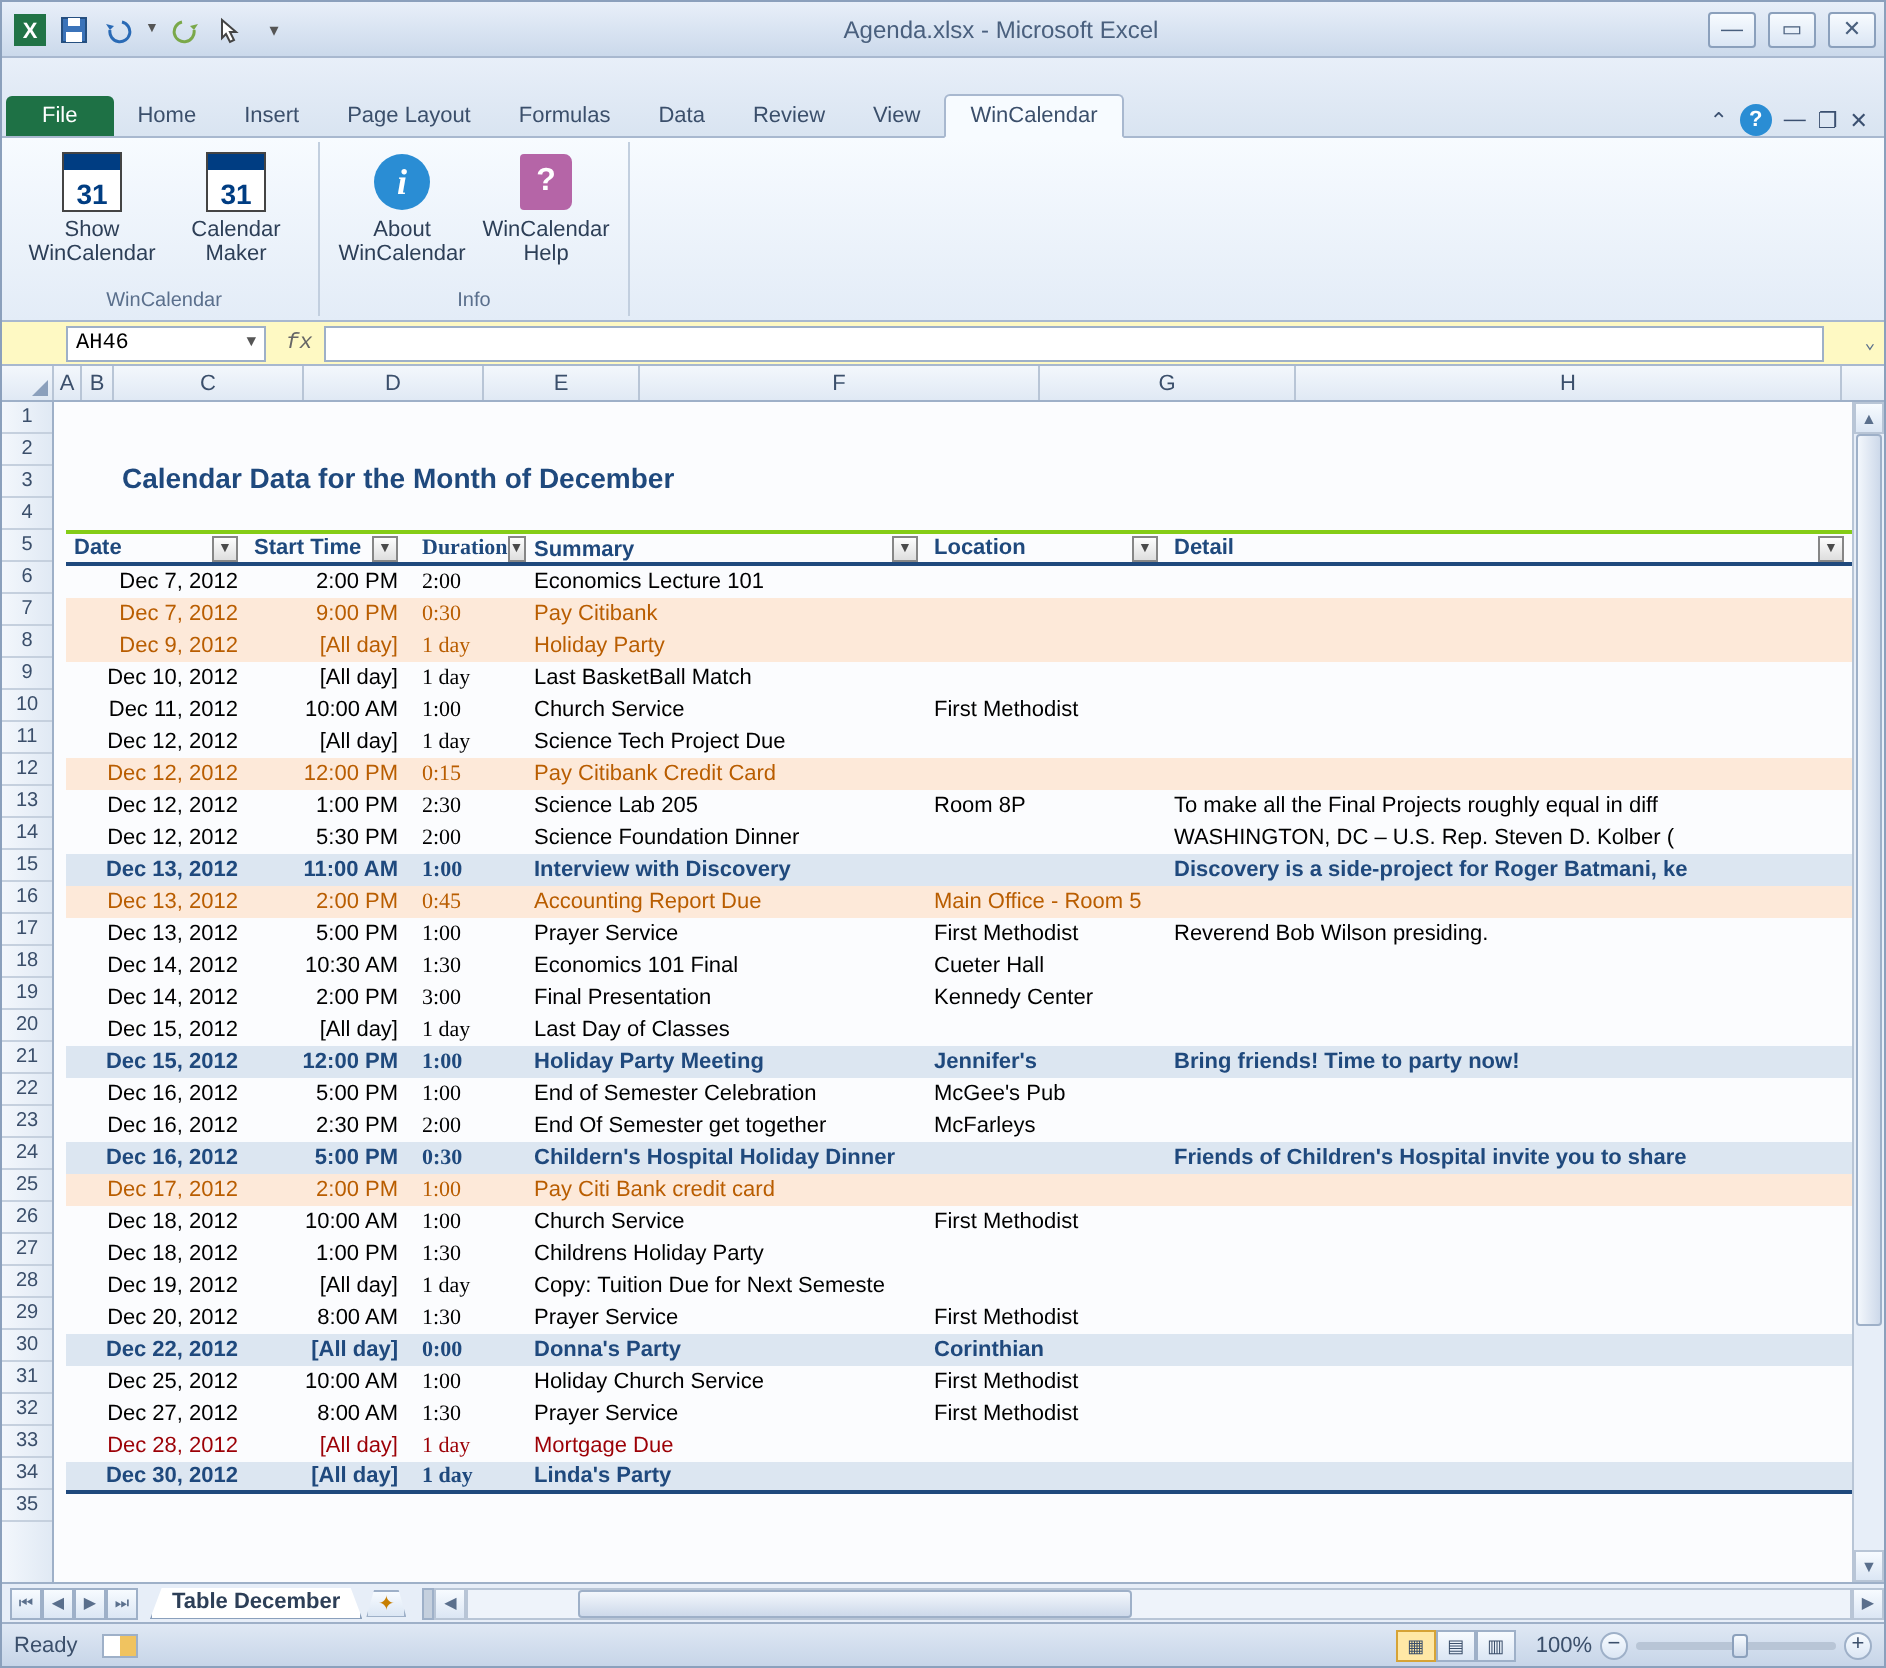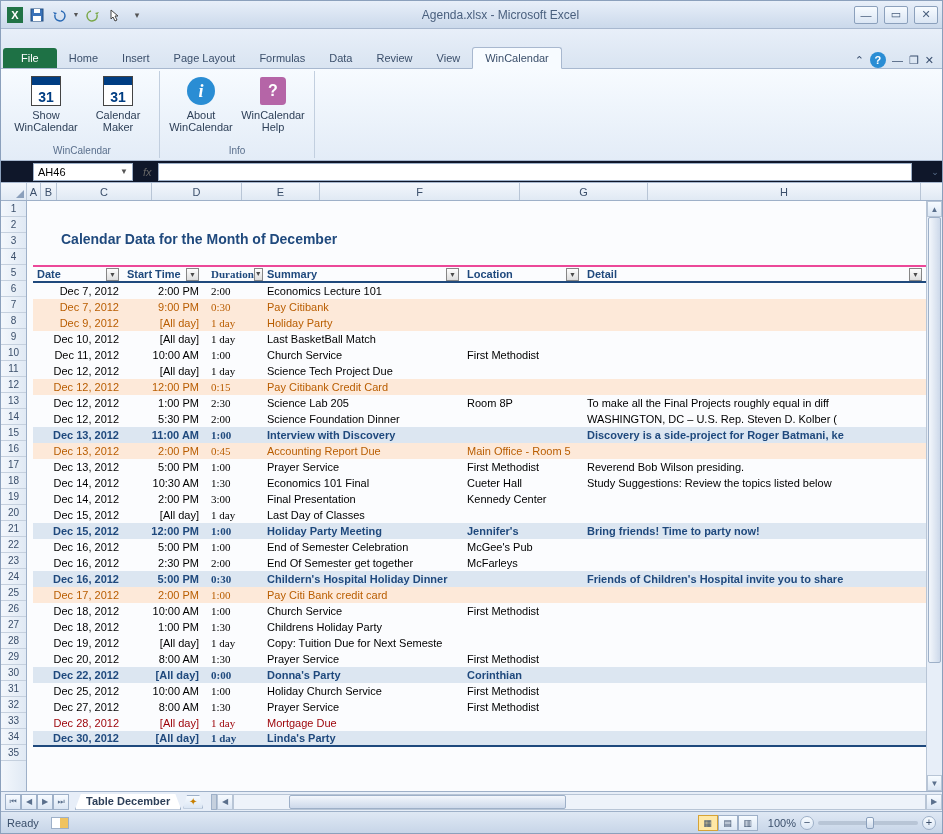--- a/index.html
+++ b/index.html
@@ -26,45 +26,45 @@
   .rgroup-row { display:flex; gap:2px; flex:1; align-items:flex-start;}
   .rgroup-label { font-size:10px; color:#5a6f8c; text-align:center; padding-top:2px;}
   .rbtn { width:70px; display:flex; flex-direction:column; align-items:center; padding:2px; cursor:pointer; border-radius:3px; text-align:center; }
   .rbtn-icon { width:32px; height:32px; display:flex; align-items:center; justify-content:center; font-size:20px; margin-bottom:2px;}
   .rbtn-label { font-size:11px; line-height:1.1; color:#2d3f57;}
   .cal-icon { width:30px;height:30px;background:#fff;border:1px solid #444;position:relative;display:flex;align-items:flex-end;justify-content:center;font-size:14px;font-weight:bold;color:#003d82;}
   .cal-icon::before { content:""; position:absolute;top:0;left:0;right:0;height:8px;background:#003d82;}
   .info-icon { width:28px;height:28px;border-radius:50%;background:#2a8dd4;color:#fff;display:flex;align-items:center;justify-content:center;font-family:Georgia,serif;font-style:italic;font-weight:bold;font-size:18px;}
   .book-icon { width:26px;height:28px;background:#b565a7;border-radius:2px 4px 4px 2px;color:#fff;display:flex;align-items:center;justify-content:center;font-weight:bold;font-size:16px;}
   
-  .fbar { height:22px; background:#0f172a; border-bottom:1px solid #a8b8cf; display:flex; align-items:center;}
+  .fbar { height:22px; background:#fef9c3; border-bottom:1px solid #a8b8cf; display:flex; align-items:center;font-family:Liberation Mono, monospace;}
   .namebox { width:100px; height:18px; background:#fff; border:1px solid #9eb0c8; margin:0 4px 0 32px; padding:0 4px; display:flex; align-items:center; justify-content:space-between;}
   .namebox-dd { font-size:8px; color:#555;}
   .fx-label { font-style:italic; color:#666; padding:0 6px; }
   .formula-input { flex:1; height:18px; background:#fff; border:1px solid #9eb0c8; margin-right:16px;}
   .fbar-end { width:14px; text-align:center; color:#5a6f8c; font-size:9px;}
   
   .colhdr-row { height:18px; display:flex; background:linear-gradient(#f3f7fc,#e0e9f4); border-bottom:1px solid #9eb0c8;}
   .corner { width:26px; border-right:1px solid #b8c5d6; background:linear-gradient(#f3f7fc,#e0e9f4); position:relative;}
   .corner::after{content:"";position:absolute;right:2px;bottom:2px;border-left:8px solid transparent;border-bottom:8px solid #8ba0bc;}
   .ch { border-right:1px solid #b8c5d6; text-align:center; color:#3b4f6b; line-height:18px; cursor:pointer;}
   
   .grid-wrap { flex:1; display:flex; overflow:hidden; background:#fff;}
   .rowhdrs { width:26px; background:linear-gradient(90deg,#f3f7fc,#e0e9f4); border-right:1px solid #9eb0c8;}
   .rh { height:16px; border-bottom:1px solid #c5d0de; text-align:center; color:#3b4f6b; font-size:10px; line-height:16px; cursor:pointer;}
   .sheet { position:relative; flex:1; overflow:hidden;}
   .sheet-bg { position:absolute; inset:0; background:#fbfcfe;}
   .heading { position:absolute; left:34px; top:30px; font-size:14px; font-weight:bold; color:#1f497d;}
   .tbl { position:absolute; top:64px; left:6px; right:0;}
-  .thead { display:flex; height:18px; border-top:2px solid #ec4899; border-bottom:2px solid #1f497d; align-items:center;}
+  .thead { display:flex; height:18px; border-top:2px solid #84cc16; border-bottom:2px solid #1f497d; align-items:center;}
   .th { font-weight:bold; color:#1f497d; padding:0 4px; display:flex; align-items:center; justify-content:space-between;}
   .dd { width:13px;height:13px;border:1px solid #868686;background:linear-gradient(#fdfdfd,#dedede);display:flex;align-items:center;justify-content:center;font-size:7px;color:#4a4a4a;}
   .tr { display:flex; height:16px; align-items:center; font-size:11px;}
   .td { padding:0 4px; white-space:nowrap; overflow:hidden;}
-  .c-date{width:90px;text-align:right;} .c-start{width:80px;text-align:right;} .c-dur{width:60px;text-align:left;padding-left:8px;font-family:Liberation Serif, serif;} .c-sum{width:200px;} .c-loc{width:120px;gap:12px;} .c-det{flex:1;}
+  .c-date{width:90px;text-align:right;} .c-start{width:80px;text-align:right;} .c-dur{width:60px;text-align:left;padding-left:8px;font-family:Liberation Serif, serif;} .c-sum{width:200px;align-items:flex-end;} .c-loc{width:120px;gap:12px;} .c-det{flex:1;}
   .style-orange { color:#b95d00; background:#fde9d9;}
   .style-red { color:#9c0006;}
   .style-bold-blue { color:#1f497d; font-weight:bold; background:#dce6f1;}
   .tbl-bottom { border-bottom:2px solid #1f497d;}
   
   .vscroll { width:16px; background:#e7eef8; border-left:1px solid #b8c5d6; display:flex; flex-direction:column;}
   .sbtn { height:16px; display:flex; align-items:center;justify-content:center; font-size:8px; color:#5a6f8c; border:1px solid #b8c5d6; background:linear-gradient(#f7fbff,#dbe6f4); cursor:pointer;}
   .vscroll-track { flex:1; position:relative;}
   .vscroll-thumb { position:absolute; left:1px; right:1px; top:0; height:80%; background:linear-gradient(90deg,#f3f7fc,#cdd9ea); border:1px solid #9eb0c8; border-radius:2px;}
   
@@ -383,21 +383,20 @@
               <div class="td c-sum">Prayer Service</div>
               <div class="td c-loc">First Methodist</div>
               <div class="td c-det">Reverend Bob Wilson presiding.</div>
             </div>
             <div class="tr ">
               <div class="td c-date">Dec 14, 2012</div>
               <div class="td c-start">10:30 AM</div>
               <div class="td c-dur">1:30</div>
               <div class="td c-sum">Economics 101 Final</div>
               <div class="td c-loc">Cueter Hall</div>
-              <div class="td c-det">Study Suggestions: Review the topics listed below</div>
             </div>
             <div class="tr ">
               <div class="td c-date">Dec 14, 2012</div>
               <div class="td c-start">2:00 PM</div>
               <div class="td c-dur">3:00</div>
               <div class="td c-sum">Final Presentation</div>
               <div class="td c-loc">Kennedy Center</div>
               <div class="td c-det"></div>
             </div>
             <div class="tr ">

